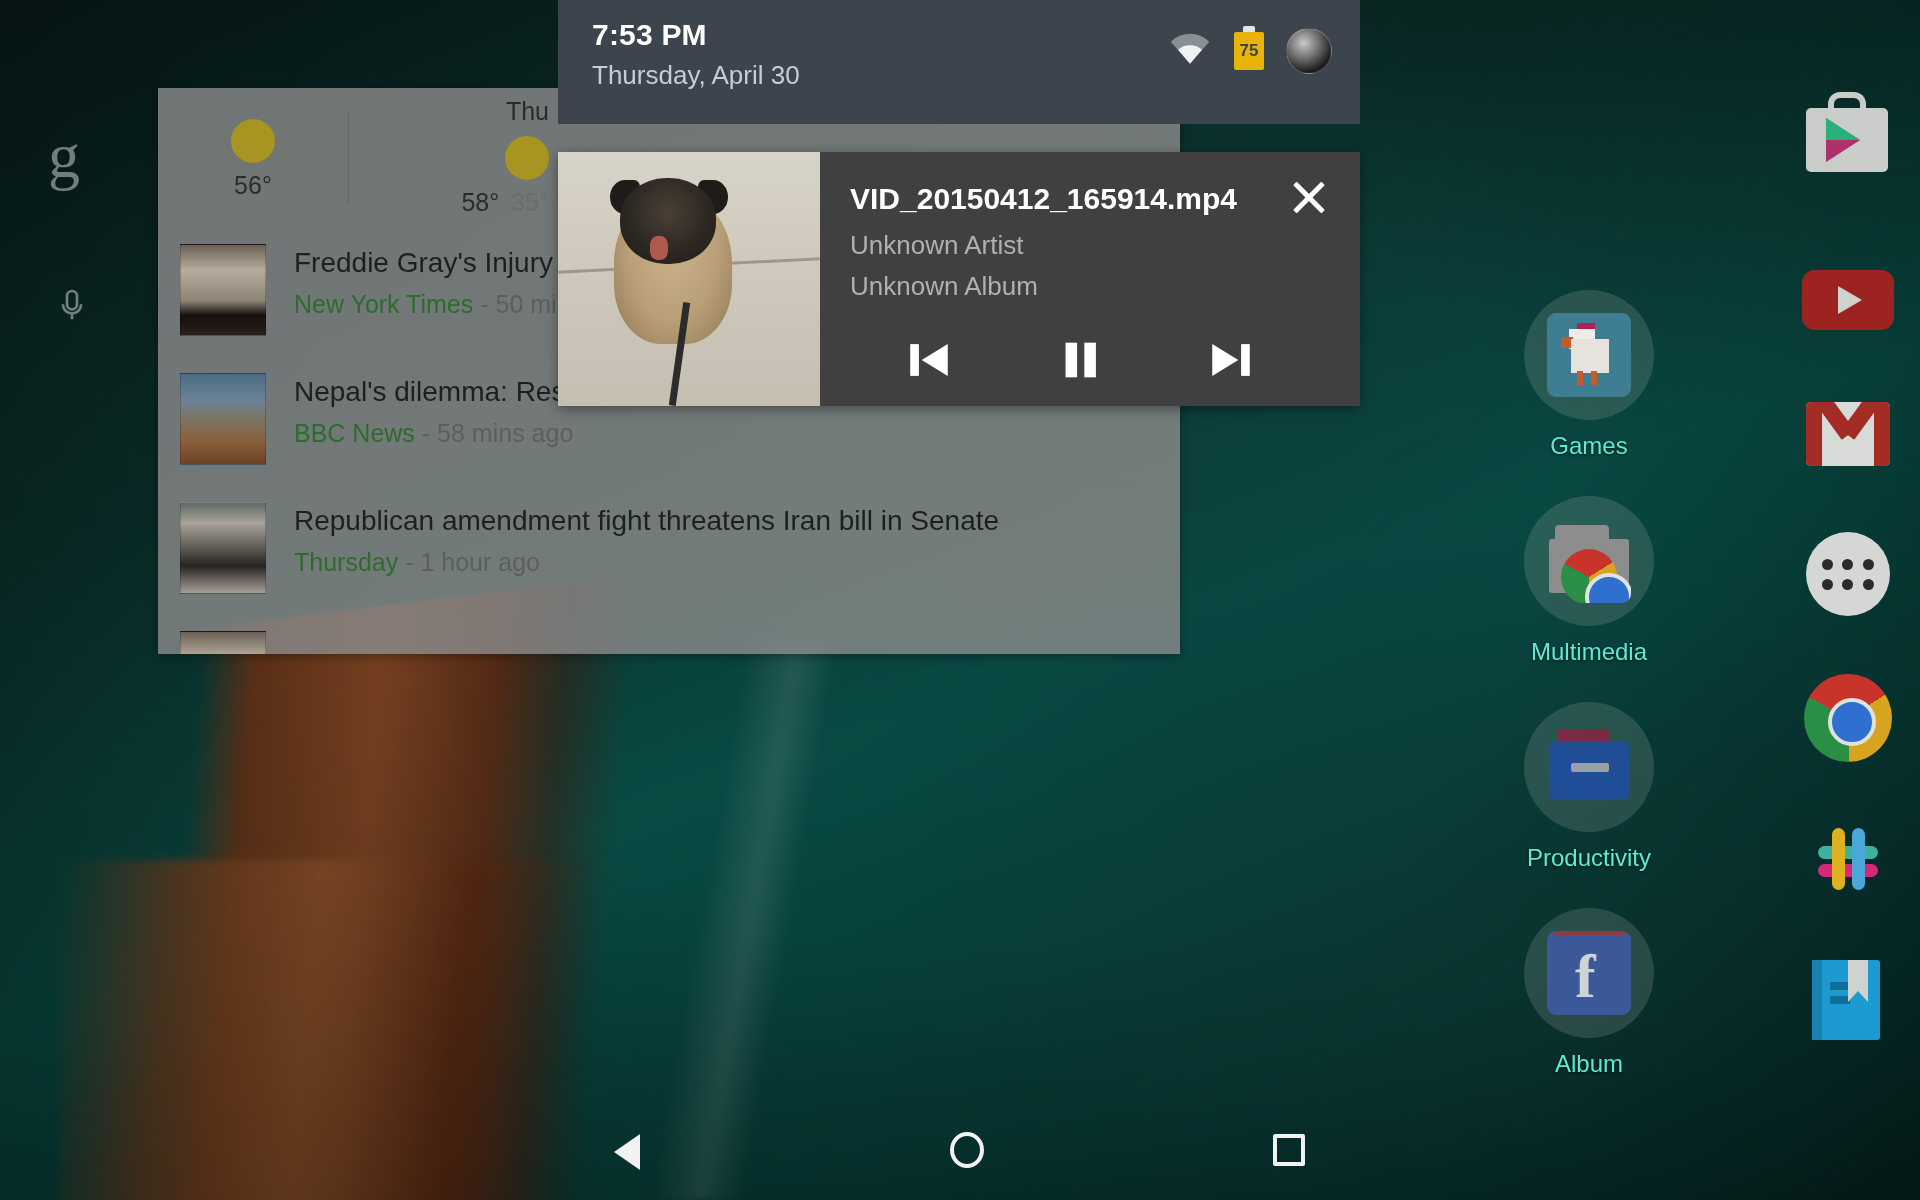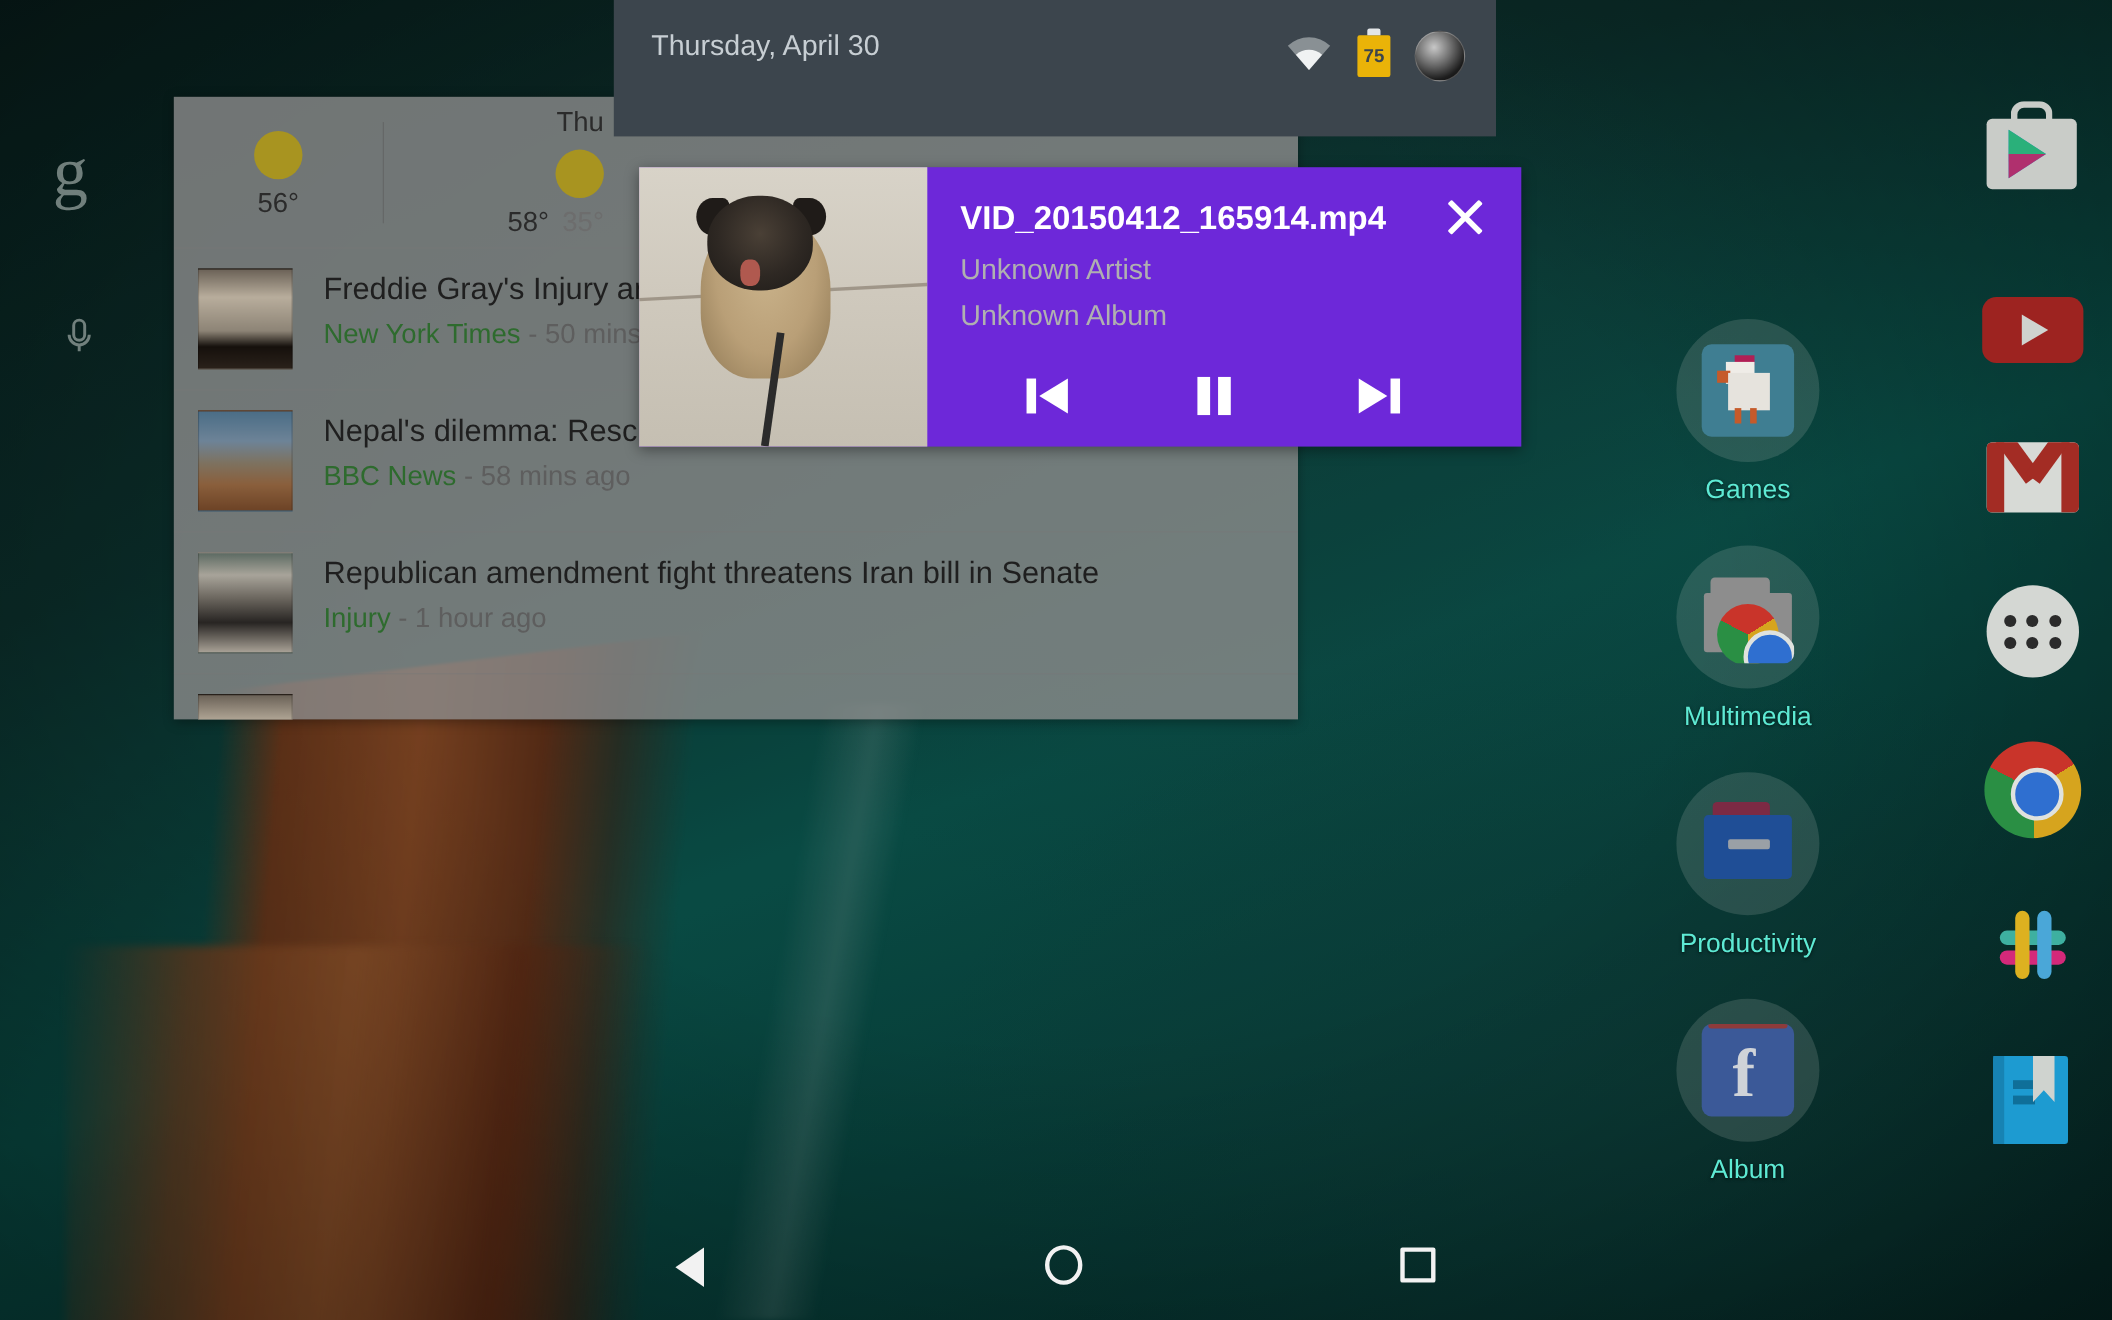--- a/index.html
+++ b/index.html
@@ -112,22 +112,22 @@
   }
   .batt span{ font-size:17px; font-weight:bold; color:#3c454d; }
   .avatar{
     width:46px; height:46px; border-radius:50%;
     background:radial-gradient(circle at 38% 32%, #c8c8c8 0%, #6f6f6f 38%, #1c1c1c 72%, #0a0a0a 100%);
     border:1px solid rgba(255,255,255,.25);
   }
 
   
   #media-notif{
-    position:absolute; left:581px; top:152px; width:802px; height:254px;
-    background:#6d28d9; color:#fff; display:flex; box-shadow:0 3px 12px rgba(0,0,0,.4);
+    position:absolute; left:558px; top:152px; width:802px; height:254px;
+    background:#404040; color:#fff; display:flex; box-shadow:0 3px 12px rgba(0,0,0,.4);
   }
   #album-art{
     width:262px; height:254px; flex:0 0 262px; position:relative; overflow:hidden;
     background:linear-gradient(180deg,#d8d3c8 0%,#cfc9bd 45%,#c5bfb2 100%);
   }
   .pug-body{
     position:absolute; left:56px; top:42px; width:118px; height:150px;
     background:radial-gradient(ellipse at 50% 30%, #cbb48c 0%, #b99f77 55%, #8e7854 100%);
     border-radius:46% 46% 40% 40%;
   }
@@ -330,36 +330,37 @@
         <span>- 58 mins ago</span>
       </div>
     </div>
   </div>
 
   <div class="news-row">
     <div class="news-thumb t3"></div>
     <div class="news-text">
       <div class="news-title">Republican amendment fight threatens Iran bill in Senate</div>
       <div class="news-meta">
-        <span class="news-src">Injury</span>
+        <span class="news-src">Thursday</span>
         <span>- 1 hour ago</span>
       </div>
     </div>
   </div>
 
   <div class="news-row clipped">
     <div class="news-thumb t1"></div>
     <div class="news-text">
       <div class="news-title"></div>
     </div>
   </div>
 
 </div>
 
 <div id="shade-header">
+  <div id="shade-time">7:53 PM</div>
   <div id="shade-date">Thursday, April 30</div>
   <div id="shade-status">
     <span>
       <svg viewBox="0 0 24 18" width="44" height="34">
         <path d="M12 17 L1.5 5 A15 15 0 0 1 22.5 5 Z" fill="#c9ced0" opacity=".55"></path>
         <path d="M12 17 L5.5 9.4 A10 10 0 0 1 18.5 9.4 Z" fill="#f0f2f3"></path>
       </svg>
     </span>
     <span class="batt">
       <span>75</span>

